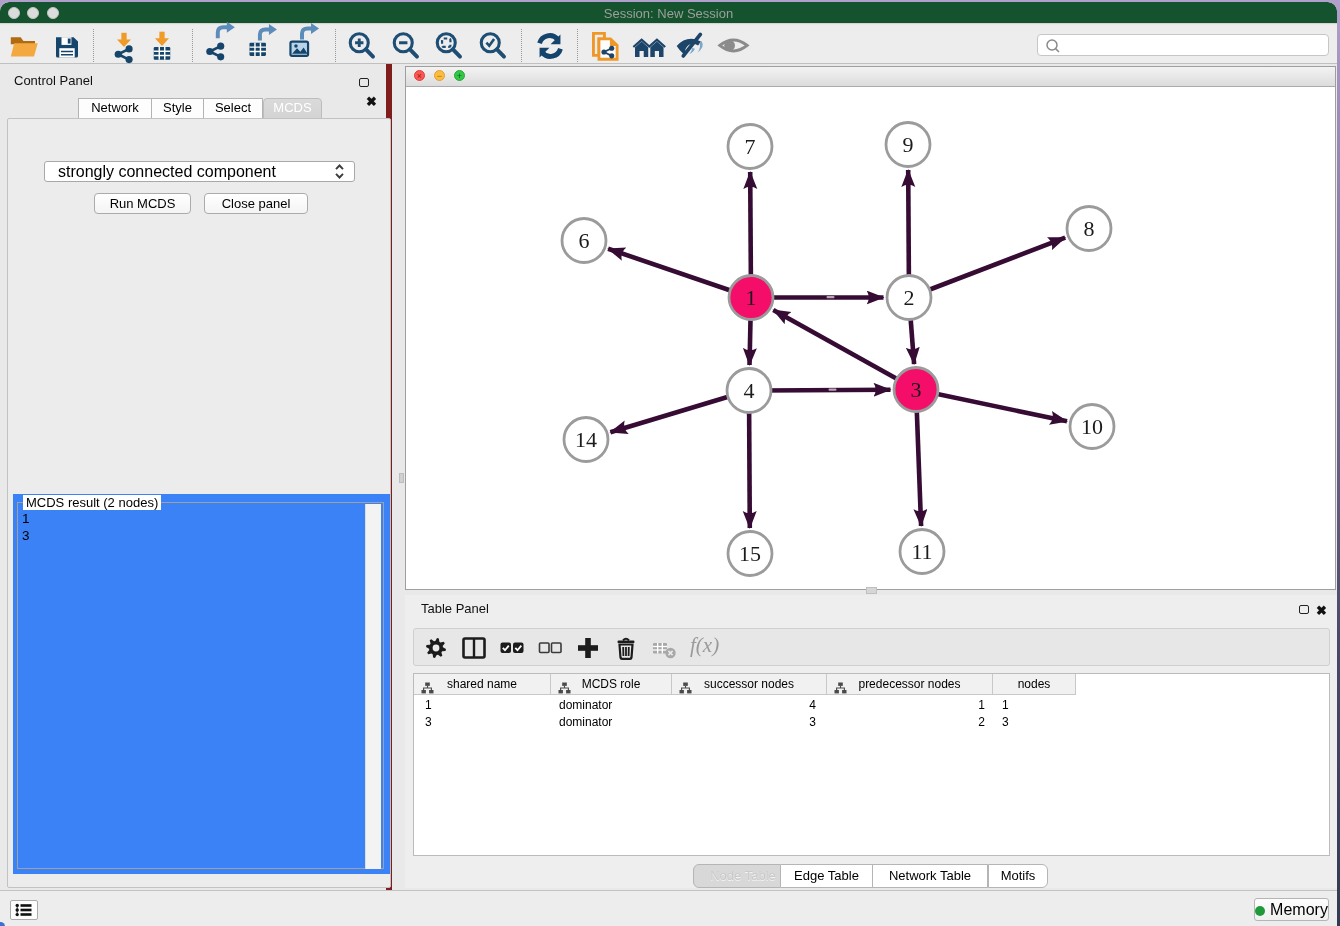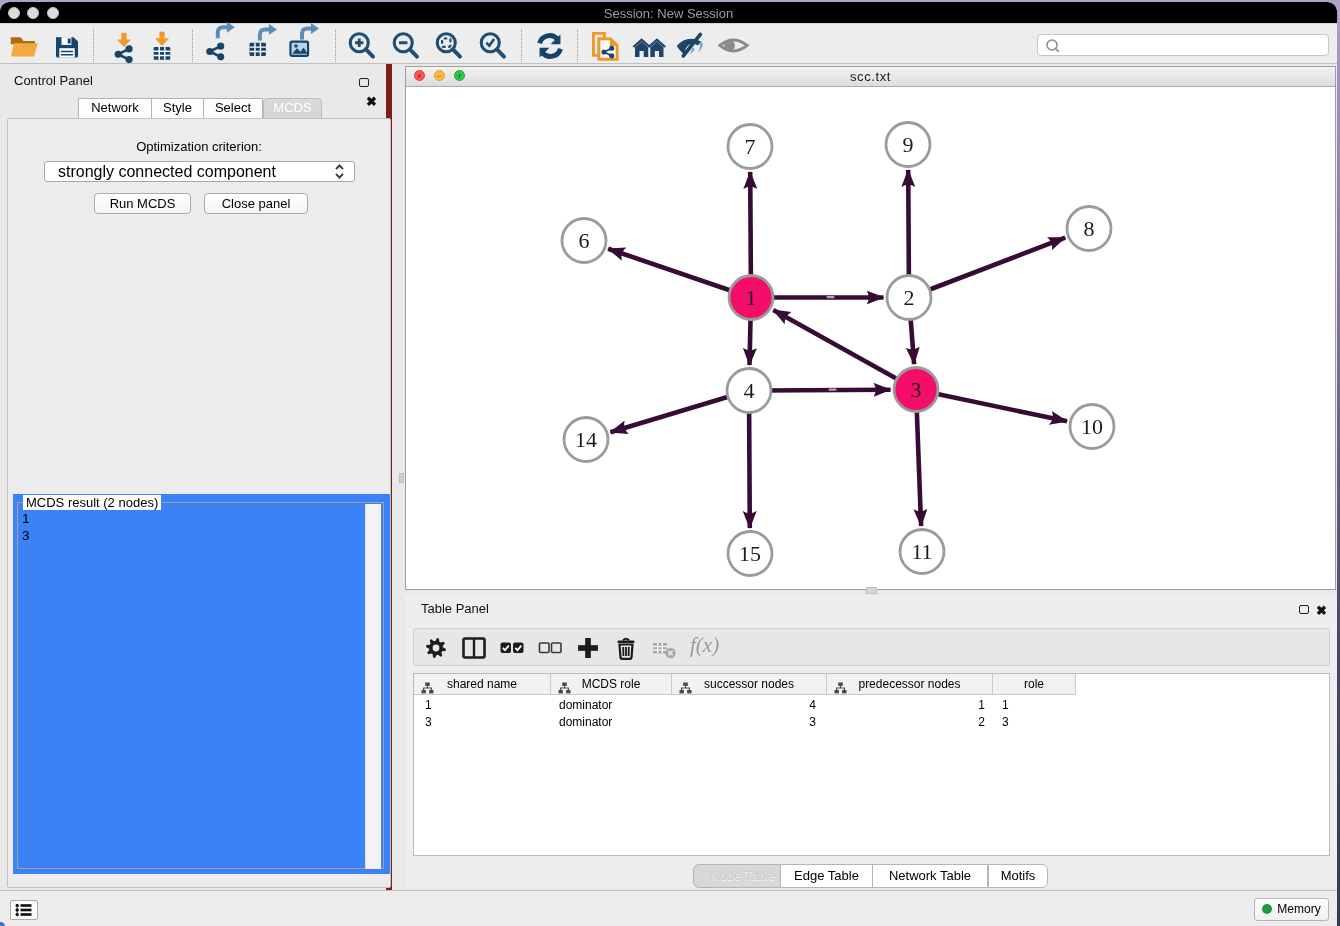--- a/index.html
+++ b/index.html
@@ -1,19 +1,19 @@
 <!DOCTYPE html>
 <html><head><meta charset="utf-8"><style>
 * { margin:0; padding:0; box-sizing:border-box; }
 html,body { width:1340px; height:926px; overflow:hidden; }
 body { font-family:"Liberation Sans", sans-serif;
   background:linear-gradient(180deg,#b2a0cc 0%,#9d8cba 12%,#6e6488 45%,#4a4866 70%,#343a52 100%); }
 #win { position:absolute; left:0; top:2px; width:1337px; height:924px;
   background:#e9e9e9; border-radius:9px 9px 0 0; overflow:hidden; }
-#titlebar { position:absolute; left:0; top:0; width:100%; height:22px; background:#000000;
+#titlebar { position:absolute; left:0; top:0; width:100%; height:22px; background:#14532d;
   border-bottom:1px solid #d4d4d4; border-radius:9px 9px 0 0; }
 .tl { position:absolute; top:5px; width:12px; height:12px; border-radius:50%;
   background:#dcdcdc; border:1px solid #c3c3c3; }
 #wtitle { position:absolute; top:4px; left:0; width:100%; text-align:center;
   font-size:13px; color:#9e9e9e; }
 #toolbar { position:absolute; left:0; top:23px; width:100%; height:39px; background:#ededed;
   border-bottom:1px solid #c0c0c0; }
 .ticon { position:absolute; top:7px; transform:scale(1.1); transform-origin:center; overflow:visible; }
 .tsep { position:absolute; top:4px; height:33px; width:0; border-left:1px dotted #999; }
 #search { position:absolute; left:1037px; top:9px; width:292px; height:22px; background:#fff;
@@ -66,21 +66,21 @@
 #btabs { position:absolute; left:288px; top:269px; height:24px; }
 .btab { position:absolute; top:0; height:24px; background:#fff; border:1px solid #b5b5b5;
   font-size:13px; line-height:22px; text-align:center; color:#000; }
 #btab0 { background:#d8d8d8; color:#cacaca; text-shadow:0 1px 0 #f2f2f2; border-radius:6px 0 0 6px;padding-left:12px; }
 #btab3 { border-radius:0 6px 6px 0; }
 #statusbar { position:absolute; left:0; top:888px; width:100%; height:36px; background:#ededed;
   border-top:1px solid #c2c2c2; }
 #listbtn { position:absolute; left:10px; top:9px; width:28px; height:20px; background:#fdfdfd;
   border:1px solid #ababab; border-radius:2px; }
 #membtn { position:absolute; right:8px; top:7px; width:75px; height:23px; background:linear-gradient(#fdfdfd,#f0f0f0);
-  border:1px solid #b5b5b5; border-radius:3px; font-size:12px; line-height:21px; text-align:center; color:#000; }
+  border:1px solid #b5b5b5; border-radius:3px; font-size:16px; line-height:21px; text-align:center; color:#000; }
 #membtn i { display:inline-block; width:10px; height:10px; border-radius:50%; background:#1f9939; margin-right:5px; vertical-align:-1px; font-style:normal; }
 #bluearc { position:absolute; left:-4px; top:922px; width:9px; height:9px; border-radius:50%; background:#3b6fd4; }
 </style></head>
 <body>
 <div id="win">
   <div id="titlebar">
     <div class="tl" style="left:8px"></div>
     <div class="tl" style="left:27px"></div>
     <div class="tl" style="left:47px"></div>
     <div id="wtitle">Session: New Session</div>
@@ -210,42 +210,40 @@
     <div id="cpanel">
       <div class="phead" id="cphead">Control Panel</div>
       <div class="wicons" style="left:359px"><span class="sqico"></span><span class="xico">✖</span></div>
       <div id="tabs">
         <div class="tab" style="left:0;width:74px">Network</div>
         <div class="tab" style="left:74px;width:52px;border-left:none">Style</div>
         <div class="tab" style="left:126px;width:59px;border-left:none">Select</div>
         <div class="tab" id="tabMCDS" style="left:185px;width:59px">MCDS</div>
       </div>
       <div id="cbody">
-        <div id="optlab">Optimization criterion:</div>
         <div id="dropdown">strongly connected component
           <svg width="11" height="15" style="position:absolute;right:9px;top:2px" viewBox="0 0 11 15">
               <path d="M2,5.2 L5.5,1.5 L9,5.2" fill="none" stroke="#3c3c3c" stroke-width="1.9"></path>
               <path d="M2,9.8 L5.5,13.5 L9,9.8" fill="none" stroke="#3c3c3c" stroke-width="1.9"></path>
             </svg>
         </div>
         <div class="btn" style="left:86px;width:97px">Run MCDS</div>
         <div class="btn" style="left:196px;width:104px">Close panel</div>
         <div id="results">
           <div id="grpbox">
             <div id="grplab">MCDS result (2 nodes)</div>
             <div id="grptxt">1<br>3</div>
             <div id="grpsb"></div>
           </div>
         </div>
       </div>
     </div>
     <div id="gutter-grip"></div>
     <div id="netwin">
       <div id="nettb">
-        <div id="nettitle">scc.txt</div>
         <div class="nl" style="left:8px;background:#fc5753;border:1px solid #df3e38;color:#8c211e">×</div>
         <div class="nl" style="left:28px;background:#fdbc40;border:1px solid #de9f34;color:#9a6a15">−</div>
         <div class="nl" style="left:48px;background:#33c748;border:1px solid #27aa35;color:#0e5c1a">+</div>
       </div>
       <svg id="gsvg" width="929" height="501" viewBox="0 0 929 501">
         <defs>
           <marker id="arr" markerWidth="22" markerHeight="18" refX="17" refY="7" orient="auto" markerUnits="userSpaceOnUse">
             <path d="M0,0 Q4.5,7 0,14 L18,7 Z" fill="#360c34"></path>
           </marker>
         </defs>
@@ -354,21 +352,21 @@
                 <path d="M6.5,3.9 V6 M2.6,8.2 V6 H10.4 V8.2" fill="none" stroke="#4a4a4a" stroke-width="1.1"></path>
                 <rect x="0.5" y="8" width="4.4" height="3.4" fill="#4a4a4a"></rect>
                 <rect x="8.1" y="8" width="4.4" height="3.4" fill="#4a4a4a"></rect>
               </svg></span>successor nodes</div>
         <div class="hc" style="left:413px;width:166px"><span class="hic"><svg width="13" height="12" viewBox="0 0 13 12" style="vertical-align:-2px">
                 <rect x="4.2" y="0.5" width="4.6" height="3.4" fill="#4a4a4a"></rect>
                 <path d="M6.5,3.9 V6 M2.6,8.2 V6 H10.4 V8.2" fill="none" stroke="#4a4a4a" stroke-width="1.1"></path>
                 <rect x="0.5" y="8" width="4.4" height="3.4" fill="#4a4a4a"></rect>
                 <rect x="8.1" y="8" width="4.4" height="3.4" fill="#4a4a4a"></rect>
               </svg></span>predecessor nodes</div>
-        <div class="hc" style="left:579px;width:83px">role</div>
+        <div class="hc" style="left:579px;width:83px">nodes</div>
         <div class="cell" style="left:11px;top:23px">1</div>
         <div class="cell" style="left:145px;top:23px">dominator</div>
         <div class="cell" style="left:258px;top:23px;width:144px;text-align:right">4</div>
         <div class="cell" style="left:413px;top:23px;width:158px;text-align:right">1</div>
         <div class="cell" style="left:588px;top:23px">1</div>
         <div class="cell" style="left:11px;top:40px">3</div>
         <div class="cell" style="left:145px;top:40px">dominator</div>
         <div class="cell" style="left:258px;top:40px;width:144px;text-align:right">3</div>
         <div class="cell" style="left:413px;top:40px;width:158px;text-align:right">2</div>
         <div class="cell" style="left:588px;top:40px">3</div>

